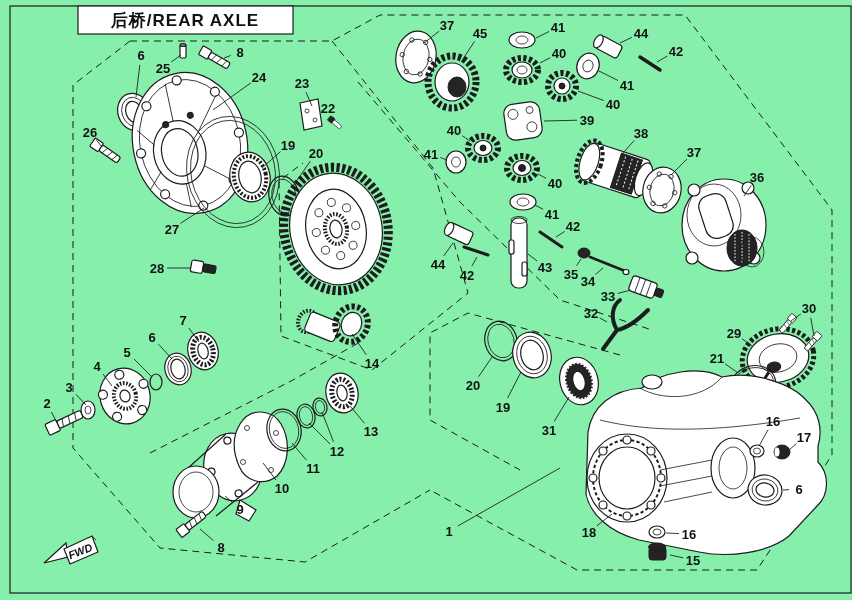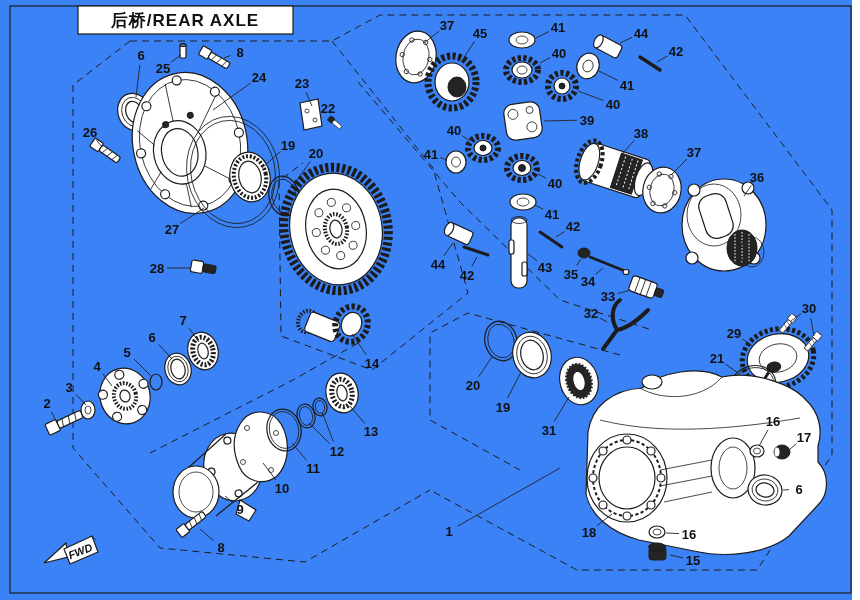--- a/index.html
+++ b/index.html
@@ -1,16 +1,16 @@
 <!DOCTYPE html>
 <html><head>
 <meta charset="utf-8">
 <style>
   html,body{margin:0;padding:0;background:#fff;}
-  .stage{position:relative;width:852px;height:600px;background:#3b82f6;overflow:hidden;
+  .stage{position:relative;width:852px;height:600px;background:#86efac;overflow:hidden;
          font-family:"Liberation Sans",sans-serif;}
   svg text{user-select:none;}
   .ln   {fill:none;stroke:#1c1c1c;stroke-width:1.2;}
   .lnw  {fill:#ffffff;stroke:#1c1c1c;stroke-width:1.2;}
   .thin {fill:none;stroke:#1c1c1c;stroke-width:0.8;}
   .teeth{fill:none;stroke:#1c1c1c;stroke-dasharray:3.2 2.4;}
   .roll {fill:none;stroke:#1c1c1c;stroke-width:6;stroke-dasharray:2 1.8;}
   .splin{fill:none;stroke:#1c1c1c;stroke-width:4;stroke-dasharray:1.6 1.6;}
   .dark {fill:#242424;stroke:#1c1c1c;stroke-width:1;}
   .dash {fill:none;stroke:#1c1c1c;stroke-width:1;stroke-dasharray:7 5;}

